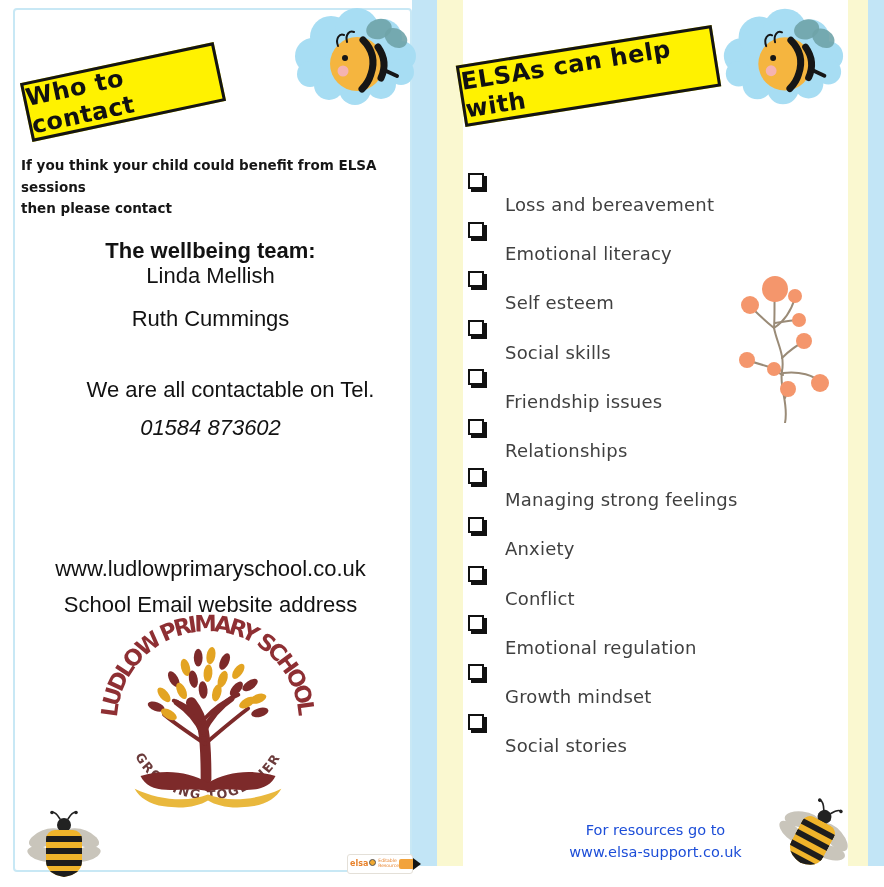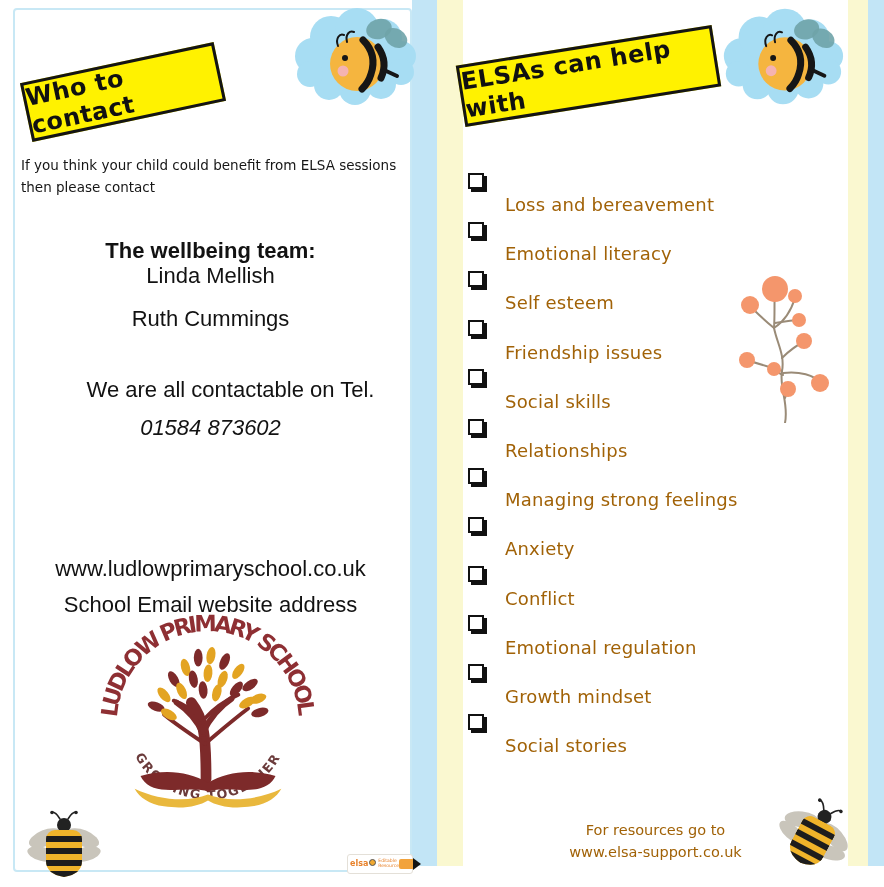--- a/index.html
+++ b/index.html
@@ -18,41 +18,41 @@
   .left-card{left:13px;top:8px;width:395px;height:860px;background:#fff;
              border:2px solid #C8E8F5;border-radius:4px;}
 
   
   .banner{background:#FFF200;border:3px solid #141414;display:flex;align-items:center;
           justify-content:center;font-weight:600;letter-spacing:.5px;color:#111;}
   .banner-who{left:24px;top:62px;width:192px;height:54px;transform:rotate(-12deg);font-size:24px;}
   .banner-elsa{left:459px;top:45px;width:253px;height:56px;transform:rotate(-9deg);font-size:24px;}
 
   
-  .intro{left:21px;top:155px;width:392px;font-size:13.5px;line-height:1.6;color:#161616;}
+  .intro{left:21px;top:155px;width:392px;font-size:13.5px;line-height:1.6;color:#161616;font-weight:bold;}
   .cline{left:13px;width:395px;text-align:center;font-family:"Liberation Sans",sans-serif;
          font-size:22px;color:#121212;}
   .team-heading{top:238px;font-weight:700;}
   .member1{top:263px;}
   .member2{top:306px;}
   .tel1{top:377px;margin-left:20px;}
   .tel2{top:415px;font-style:italic;}
   .email1{top:548px;margin-top:44px;}
   .email2{top:556px;}
 
   
   .checklist{left:462px;top:156px;width:350px;margin:0;padding:0;list-style:none;}
   .checklist li{height:49.2px;display:flex;align-items:center;padding-left:6px;}
   .cb{width:12px;height:12px;background:#fff;border:2.5px solid #111;
       box-shadow:3px 3px 0 #111;margin-right:21px;flex:none;}
-  .cb-label{font-size:18px;color:#a16207;letter-spacing:.2px;white-space:nowrap;margin-top:48px;}
+  .cb-label{font-size:18px;color:#404040;letter-spacing:.2px;white-space:nowrap;margin-top:48px;}
 
   
   .footer{left:463px;top:820px;width:385px;text-align:center;font-size:14.5px;
-          line-height:1.5;color:#a16207;}
+          line-height:1.5;color:#1d4ed8;}
 
   
   .elsa-badge{left:347px;top:854px;width:66px;height:20px;background:#fff;border:1px solid #e4e0d8;
               border-radius:3px;display:flex;align-items:center;padding:0 2px;box-sizing:border-box;}
   .badge-brand{color:#E8822B;font-weight:700;font-size:8px;line-height:1;}
   .badge-bee-dot{width:5px;height:5px;border-radius:50%;background:#F0A830;border:1px solid #555;
                  margin:0 2px 4px 1px;flex:none;}
   .badge-label{font-size:4.5px;line-height:1.1;color:#E8822B;flex:1;}
   .badge-pencil{width:14px;height:10px;background:#F2A33C;border-radius:2px 0 0 2px;flex:none;}
   .badge-tip{width:0;height:0;border-top:6px solid transparent;border-bottom:6px solid transparent;
@@ -238,25 +238,25 @@
   <li>
       <span class="cb"></span>
       <span class="cb-label">Emotional literacy</span>
     </li>
   <li>
       <span class="cb"></span>
       <span class="cb-label">Self esteem</span>
     </li>
   <li>
       <span class="cb"></span>
+      <span class="cb-label">Social skills</span>
+    </li>
+  <li>
+      <span class="cb"></span>
       <span class="cb-label">Friendship issues</span>
-    </li>
-  <li>
-      <span class="cb"></span>
-      <span class="cb-label">Social skills</span>
     </li>
   <li>
       <span class="cb"></span>
       <span class="cb-label">Relationships</span>
     </li>
   <li>
       <span class="cb"></span>
       <span class="cb-label">Managing strong feelings</span>
     </li>
   <li>

